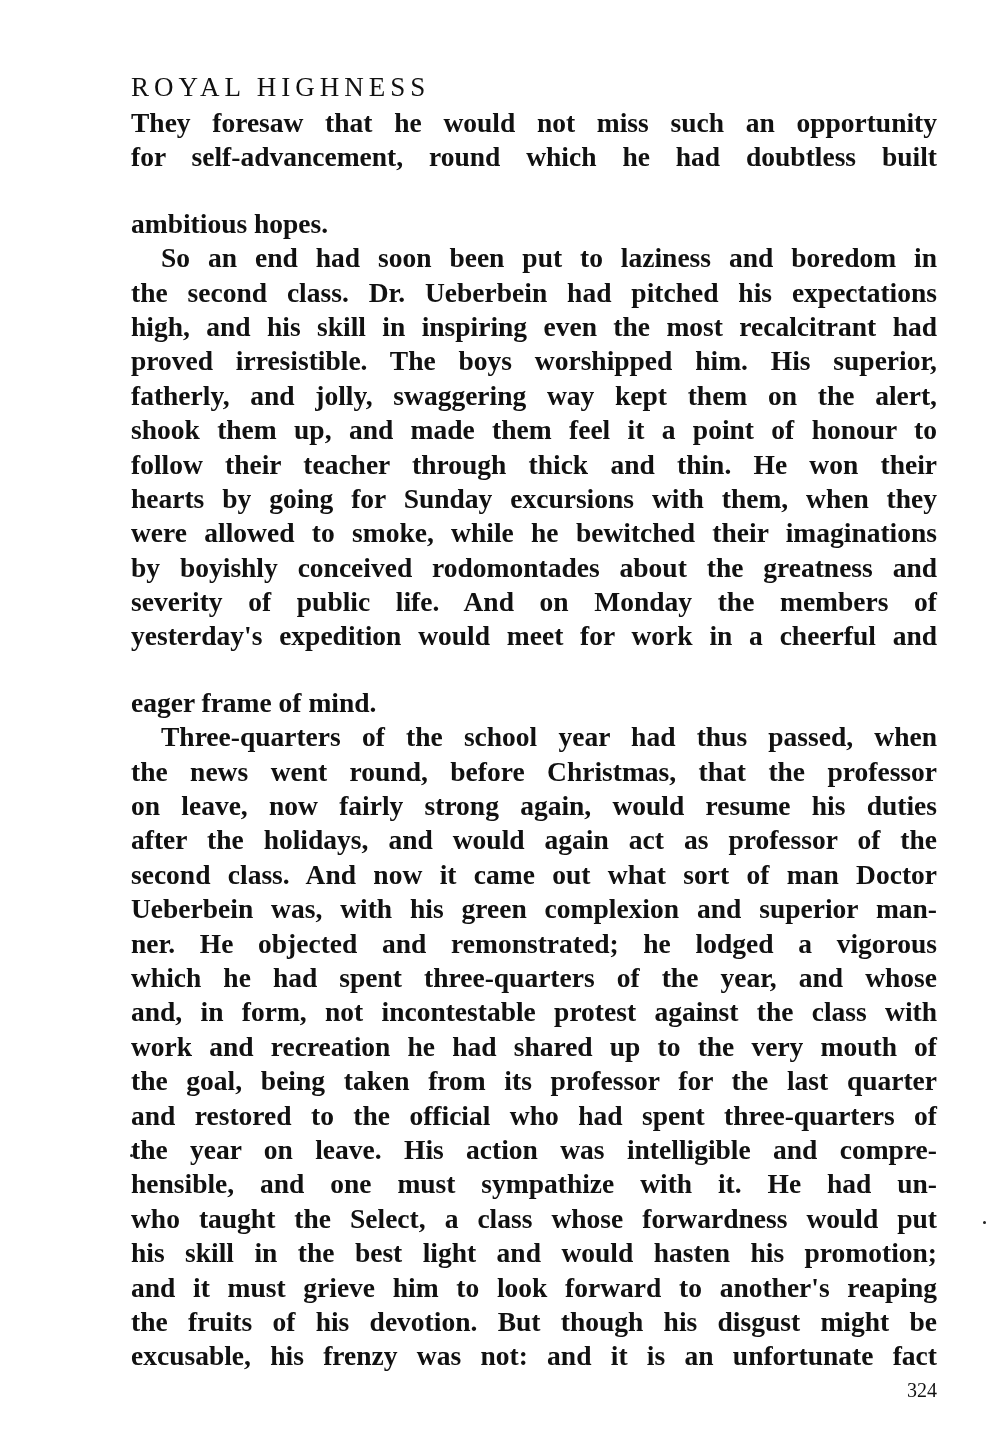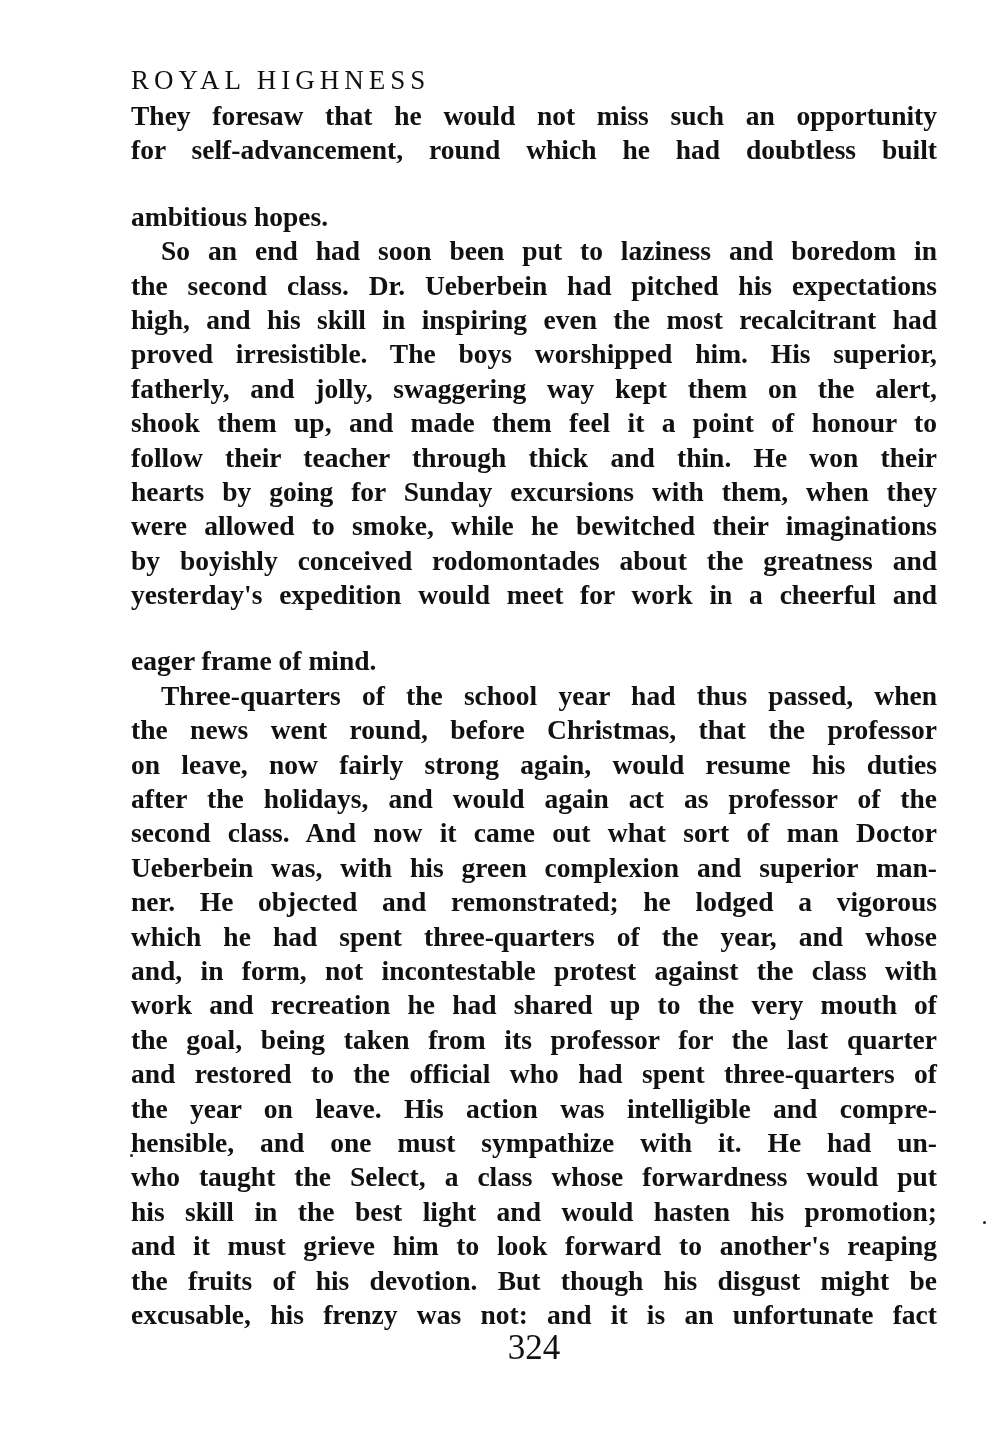--- a/index.html
+++ b/index.html
@@ -11,21 +11,21 @@
       width: 1000px;
       height: 1432px;
       position: relative;
       overflow: hidden;
       color: #111111;
       font-family: "DejaVu Serif", "Liberation Serif", serif;
     }
     .page {
       position: absolute;
       left: 131px;
-      top: 65px;
+      top: 72px;
       width: 806px;
     }
     .running-head {
       font-family: "Liberation Serif", serif;
       font-size: 27px;
       letter-spacing: 5px;
       line-height: 30px;
       margin: 0 0 4px 0;
       height: 30px;
     }
@@ -42,23 +42,23 @@
     }
     .line.last {
       text-align-last: left;
       margin-top: 32px;
     }
     .line.indent {
       padding-left: 30px;
     }
     .folio {
       font-family: "Liberation Serif", serif;
-      font-size: 35px;
+      font-size: 20px;
       line-height: 32px;
-      text-align: center;
+      text-align: right;
       margin-top: 0px;
     }
     .stray-mark {
       position: absolute;
       width: 3px;
       height: 3px;
       background: #222;
       border-radius: 50%;
     }
   </style>
@@ -78,20 +78,21 @@
         <div class="line indent">So an end had soon been put to laziness and boredom in</div>
         <div class="line">the second class.  Dr. Ueberbein had pitched his expectations</div>
         <div class="line">high, and his skill in inspiring even the most recalcitrant had</div>
         <div class="line">proved irresistible.  The boys worshipped him.  His superior,</div>
         <div class="line">fatherly, and jolly, swaggering way kept them on the alert,</div>
         <div class="line">shook them up, and made them feel it a point of honour to</div>
         <div class="line">follow their teacher through thick and thin.  He won their</div>
         <div class="line">hearts by going for Sunday excursions with them, when they</div>
         <div class="line">were allowed to smoke, while he bewitched their imaginations</div>
         <div class="line">by boyishly conceived rodomontades about the greatness and</div>
+        <div class="line">severity of public life.  And on Monday the members of</div>
         <div class="line">yesterday's expedition would meet for work in a cheerful and</div>
         <div class="line last">eager frame of mind.</div>
       </div>
       <div>
         <div class="line indent">Three-quarters of the school year had thus passed, when</div>
         <div class="line">the news went round, before Christmas, that the professor</div>
         <div class="line">on leave, now fairly strong again, would resume his duties</div>
         <div class="line">after the holidays, and would again act as professor of the</div>
         <div class="line">second class.  And now it came out what sort of man Doctor</div>
         <div class="line">Ueberbein was, with his green complexion and superior man-</div>

